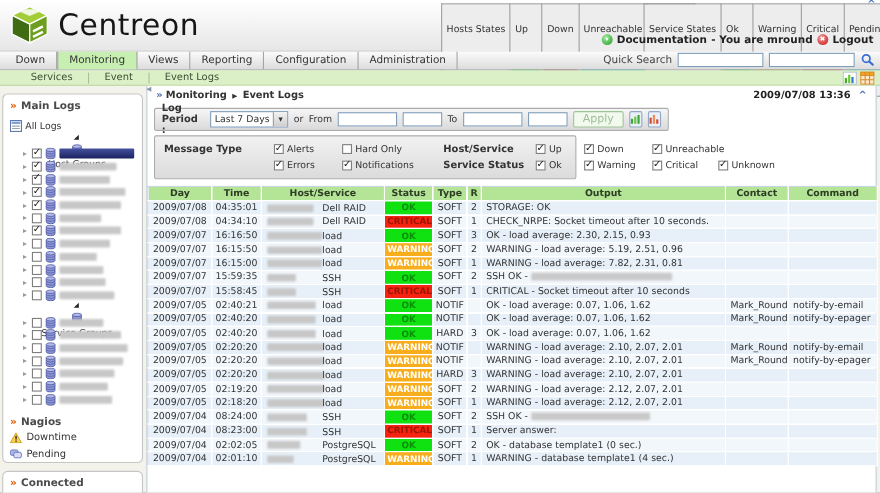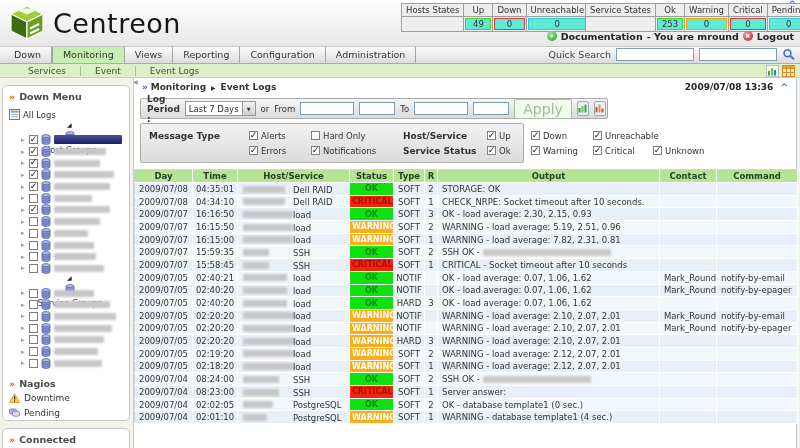--- a/index.html
+++ b/index.html
@@ -7,21 +7,21 @@
         font-family:"DejaVu Sans",sans-serif;-webkit-font-smoothing:antialiased;}
   
   .topbar{position:absolute;top:0;left:0;right:0;height:46px;
           background:linear-gradient(#FFFFFF,#E7E7E7);border-bottom:1px solid #C6C6C6;}
   .logo{position:absolute;left:8px;top:4px;display:flex;align-items:center;gap:7px;cursor:pointer;}
   .logo-text{font-size:27px;color:#161616;letter-spacing:.5px;}
   .states{position:absolute;top:3px;display:table;border-collapse:collapse;font-size:8.5px;color:#333;}
   .states.hosts{left:401px;} .states.services{left:585px;}
   .st-row{display:table-row;}
   .st-cell{display:table-cell;border:1px solid #9E9E9E;background:#EDEDED;
-           padding:1px 4px;text-align:center;vertical-align:middle;white-space:nowrap;}
+           padding:18px 4px;vertical-align:middle;white-space:nowrap;}
   .st-valwrap{display:table-cell;border:1px solid #9E9E9E;background:#EDEDED;padding:1px;}
   .st-val{border:1px solid #888;background:#5eead4;height:10px;line-height:10px;
           text-align:center;font-size:8.5px;padding:0 2px;min-width:20px;}
   .userbar{position:absolute;right:6px;top:31px;display:flex;gap:4px;
            font-size:9.5px;font-weight:bold;color:#222;}
   .ball{width:10px;height:10px;border-radius:50%;display:inline-flex;align-items:center;
         justify-content:center;color:#fff;font-size:6px;line-height:6px;cursor:pointer;}
   .doc-ico{background:radial-gradient(circle at 35% 30%,#9FE69F,#1F9E1F);}
   .logout-ico{background:radial-gradient(circle at 35% 30%,#F59B9B,#C21616);}
   .ub-link{cursor:pointer;}
@@ -81,21 +81,21 @@
           border:1px solid #ABABAB;border-radius:2px;display:flex;align-items:center;gap:5px;
           padding:0 6px;font-size:8.5px;color:#333;box-sizing:border-box;}
   .lb-label{font-weight:bold;font-size:9px;}
   .select{display:flex;align-items:center;background:#fff;border:1px solid #7F9DB9;height:13px;width:78px;cursor:pointer;}
   .select .sval{flex:1;padding:0 3px;font-size:8.5px;white-space:nowrap;}
   .select .sbtn{width:12px;height:100%;background:linear-gradient(#F2F2F2,#CFCFCF);
                 border-left:1px solid #9A9A9A;display:flex;align-items:center;justify-content:center;
                 font-size:5px;color:#333;}
   .ti{border:1px solid #7F9DB9;height:11px;font-size:8.5px;padding:0 2px;font-family:"DejaVu Sans",sans-serif;}
   .ti.date{width:48px;} .ti.time{width:30px;}
-  .apply{border:1px solid #9FC497;background:#F2FAEE;color:#9EBE9A;font-size:14px;
+  .apply{border:1px solid #9FC497;background:#F2FAEE;color:#9EBE9A;font-size:10px;
          padding:1px 8px;border-radius:2px;font-family:"DejaVu Sans",sans-serif;cursor:pointer;}
   .mini{width:14px;height:13px;background:#E9F0F8;border:1px solid #93A8C4;border-radius:2px;
         display:inline-flex;align-items:center;justify-content:center;cursor:pointer;}
   .filterbar{margin:4px 0 0 6px;width:384px;background:linear-gradient(#F2F2F2,#DBDBDB);
              border:1px solid #ABABAB;border-radius:2px;padding:4px 8px;box-sizing:border-box;
              font-size:8.5px;color:#333;}
   .frow{display:flex;align-items:center;height:15px;}
   .fcol-label{width:100px;font-weight:bold;font-size:9px;flex:none;}
   .fgroup-label{width:84px;font-weight:bold;font-size:9px;flex:none;}
   .fitem{display:flex;align-items:center;gap:3px;flex:none;cursor:pointer;}
@@ -238,21 +238,21 @@
       </span>
     </div>
   </div>
 
   <div class="bodyarea">
 
     <div class="sidebar">
       <div class="panel p1">
         <div class="p-head">
           <span class="p-chev">»</span>
-          <span>Down Menu</span>
+          <span>Main Logs</span>
         </div>
         <div class="tree">
           <div class="trow top">
             <span class="icn">
               <svg width="11" height="11" viewBox="0 0 11 11">
                 <rect x="0.5" y="0.5" width="10" height="10" fill="#FFF" stroke="#5C79B2"></rect>
                 <rect x="1.5" y="1.5" width="8" height="2.2" fill="#7FA3D4"></rect>
                 <line x1="2" y1="5.7" x2="9" y2="5.7" stroke="#9AA5B1"></line>
                 <line x1="2" y1="7.8" x2="9" y2="7.8" stroke="#9AA5B1"></line>
               </svg>

